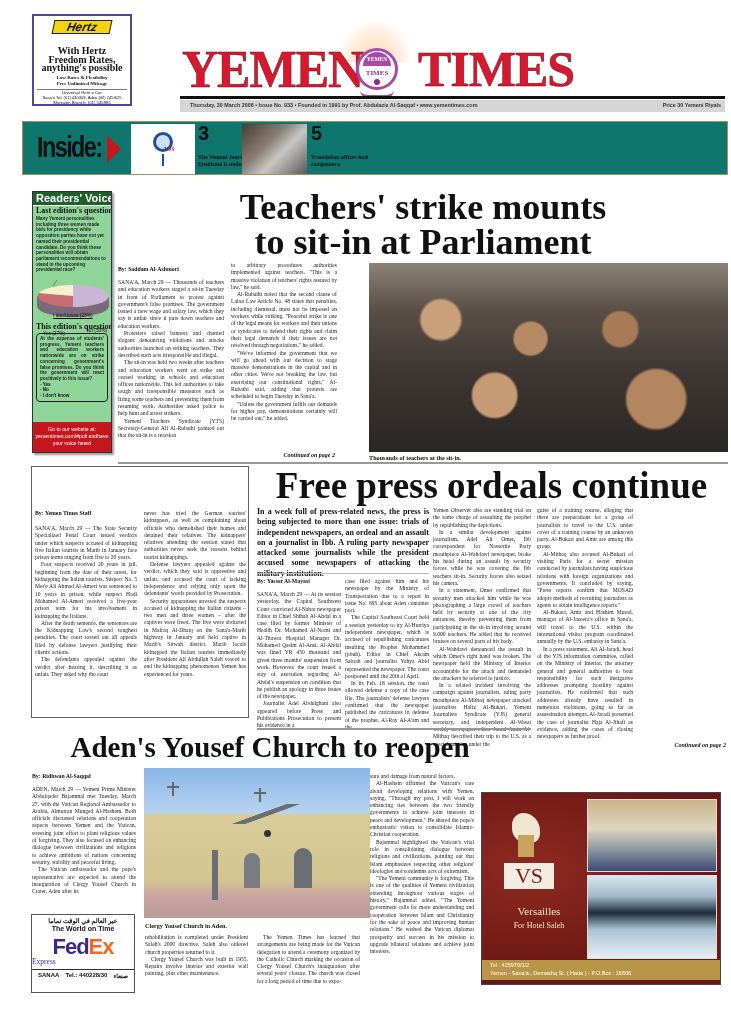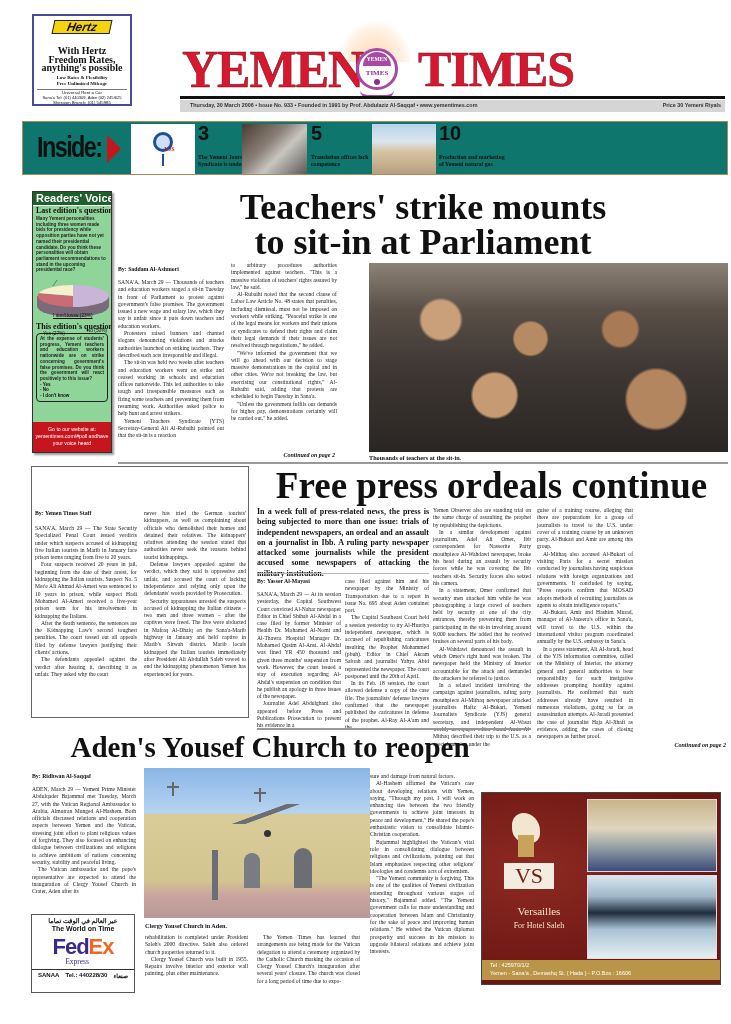--- a/index.html
+++ b/index.html
@@ -64,25 +64,20 @@
     <span style="position:absolute;left:90px;top:0;font-family:'Liberation Sans',sans-serif;font-weight:bold;font-size:20px;">3</span>
     <span style="position:absolute;left:90px;top:32px;width:72px;font-size:5.8px;line-height:7px;font-weight:bold;">The Yemeni Journalists Syndicate is under pressure</span>
   </div>
 
   <div style="position:absolute;left:218px;top:0;width:180px;height:54px;">
     <div style="position:absolute;left:1px;top:2px;width:65px;height:50px;background:linear-gradient(135deg,#4a3b30 0%,#8b8178 40%,#c9c6c0 60%,#5a5a5a 100%);"></div>
     <span style="position:absolute;left:70px;top:0;font-family:'Liberation Sans',sans-serif;font-weight:bold;font-size:20px;">5</span>
     <span style="position:absolute;left:70px;top:32px;width:60px;font-size:5.8px;line-height:7px;font-weight:bold;">Translation offices lack competence</span>
   </div>
 
-  <div style="position:absolute;left:348px;top:0;width:200px;height:54px;">
-    <div style="position:absolute;left:1px;top:2px;width:64px;height:50px;background:linear-gradient(180deg,#b9d3ea 0%,#dbe5ee 35%,#d6c3a3 55%,#b8a07f 100%);"></div>
-    <span style="position:absolute;left:68px;top:0;font-family:'Liberation Sans',sans-serif;font-weight:bold;font-size:20px;">10</span>
-    <span style="position:absolute;left:68px;top:32px;width:70px;font-size:5.8px;line-height:7px;font-weight:bold;">Production and marketing of Yemeni natural gas</span>
-  </div>
 </div>
 
 <div class="abs" style="left:32px;top:191px;width:80px;height:262px;background:#8fd59a;border:1px solid #333;box-shadow:2px 2px 2px #999;">
   <div style="background:#1f5f2a;color:#fff;font-family:'Liberation Sans',sans-serif;font-weight:bold;font-size:11px;line-height:13px;padding-left:3px;border-bottom:1px solid #fff;white-space:nowrap;overflow:hidden;">Readers' Voice</div>
   <div style="font-weight:bold;font-size:8px;line-height:10px;padding-left:3px;white-space:nowrap;overflow:hidden;">Last edition's question:</div>
   <div style="font-family:'Liberation Sans',sans-serif;font-weight:bold;font-size:4.6px;line-height:5.7px;padding:0 3px;color:#222;">Many Yemeni personalities including three women made bids for presidency while opposition parties have not yet named their presidential candidate. Do you think these personalities will obtain parliament recommendations to stand in the upcoming presidential race?</div>
   <svg width="78" height="46" style="display:block;margin-top:1px;">
     <ellipse cx="40" cy="32" rx="36" ry="11" fill="#7a6a7a"></ellipse>
     <rect x="4" y="22" width="72" height="10" fill="#7a6a7a"></rect>
     <path d="M40 22 L40 11 A36 11 0 0 1 40 33 Z" fill="#c9b5d8"></path>
@@ -208,21 +203,21 @@
   <p>Bajammal highlighted the Vatican's vital role in consolidating dialogue between religions and civilizations, pointing out that Islam emphasizes respecting other religions' ideologies and condemns acts of extremism.</p>
   <p>"The Yemeni community is forgiving. This is one of the qualities of Yemeni civilization extending throughout various stages of history," Bajammal added. "The Yemeni government calls for more understanding and cooperation between Islam and Christianity for the sake of peace and improving human relations." He wished the Vatican diplomat prosperity and success in his mission to upgrade bilateral relations and achieve joint interests.</p>
 </div>
 
 <div class="abs" style="left:31px;top:914px;width:104px;height:79px;border:1px solid #555;background:#fff;text-align:center;">
   <div style="font-size:6.5px;font-weight:bold;line-height:8px;margin-top:2px;direction:rtl;">عبر العالم في الوقت تماما</div>
   <div style="font-family:'Liberation Sans',sans-serif;font-size:7px;font-weight:bold;line-height:8px;">The World on Time</div>
   <div style="margin-top:4px;font-family:'Liberation Sans',sans-serif;font-weight:bold;font-size:22px;line-height:20px;letter-spacing:-1px;">
     <span style="color:#3b2a8c;">Fed</span><span style="color:#f26522;">Ex</span>
   </div>
-  <div style="font-size:7.5px;color:#3b2a8c;text-align:center;padding-right:12px;line-height:9px;">Express</div>
+  <div style="font-size:7.5px;color:#3b2a8c;text-align:left;padding-right:12px;line-height:9px;">Express</div>
   <div style="border-top:1px solid #333;margin-top:3px;"></div>
   <div style="display:flex;justify-content:space-between;padding:2px 6px;font-family:'Liberation Sans',sans-serif;font-weight:bold;font-size:6px;">
     <span>SANAA</span>
     <span>Tel.: 440228/30</span>
     <span>صنعاء</span>
   </div>
 </div>
 
 <div class="abs" style="left:481px;top:792px;width:240px;height:193px;background:radial-gradient(ellipse at 20% 40%,#8e2a22 0%,#6a1613 70%);border:1px solid #444;">
   <div style="position:absolute;left:22px;top:20px;width:44px;height:50px;">

